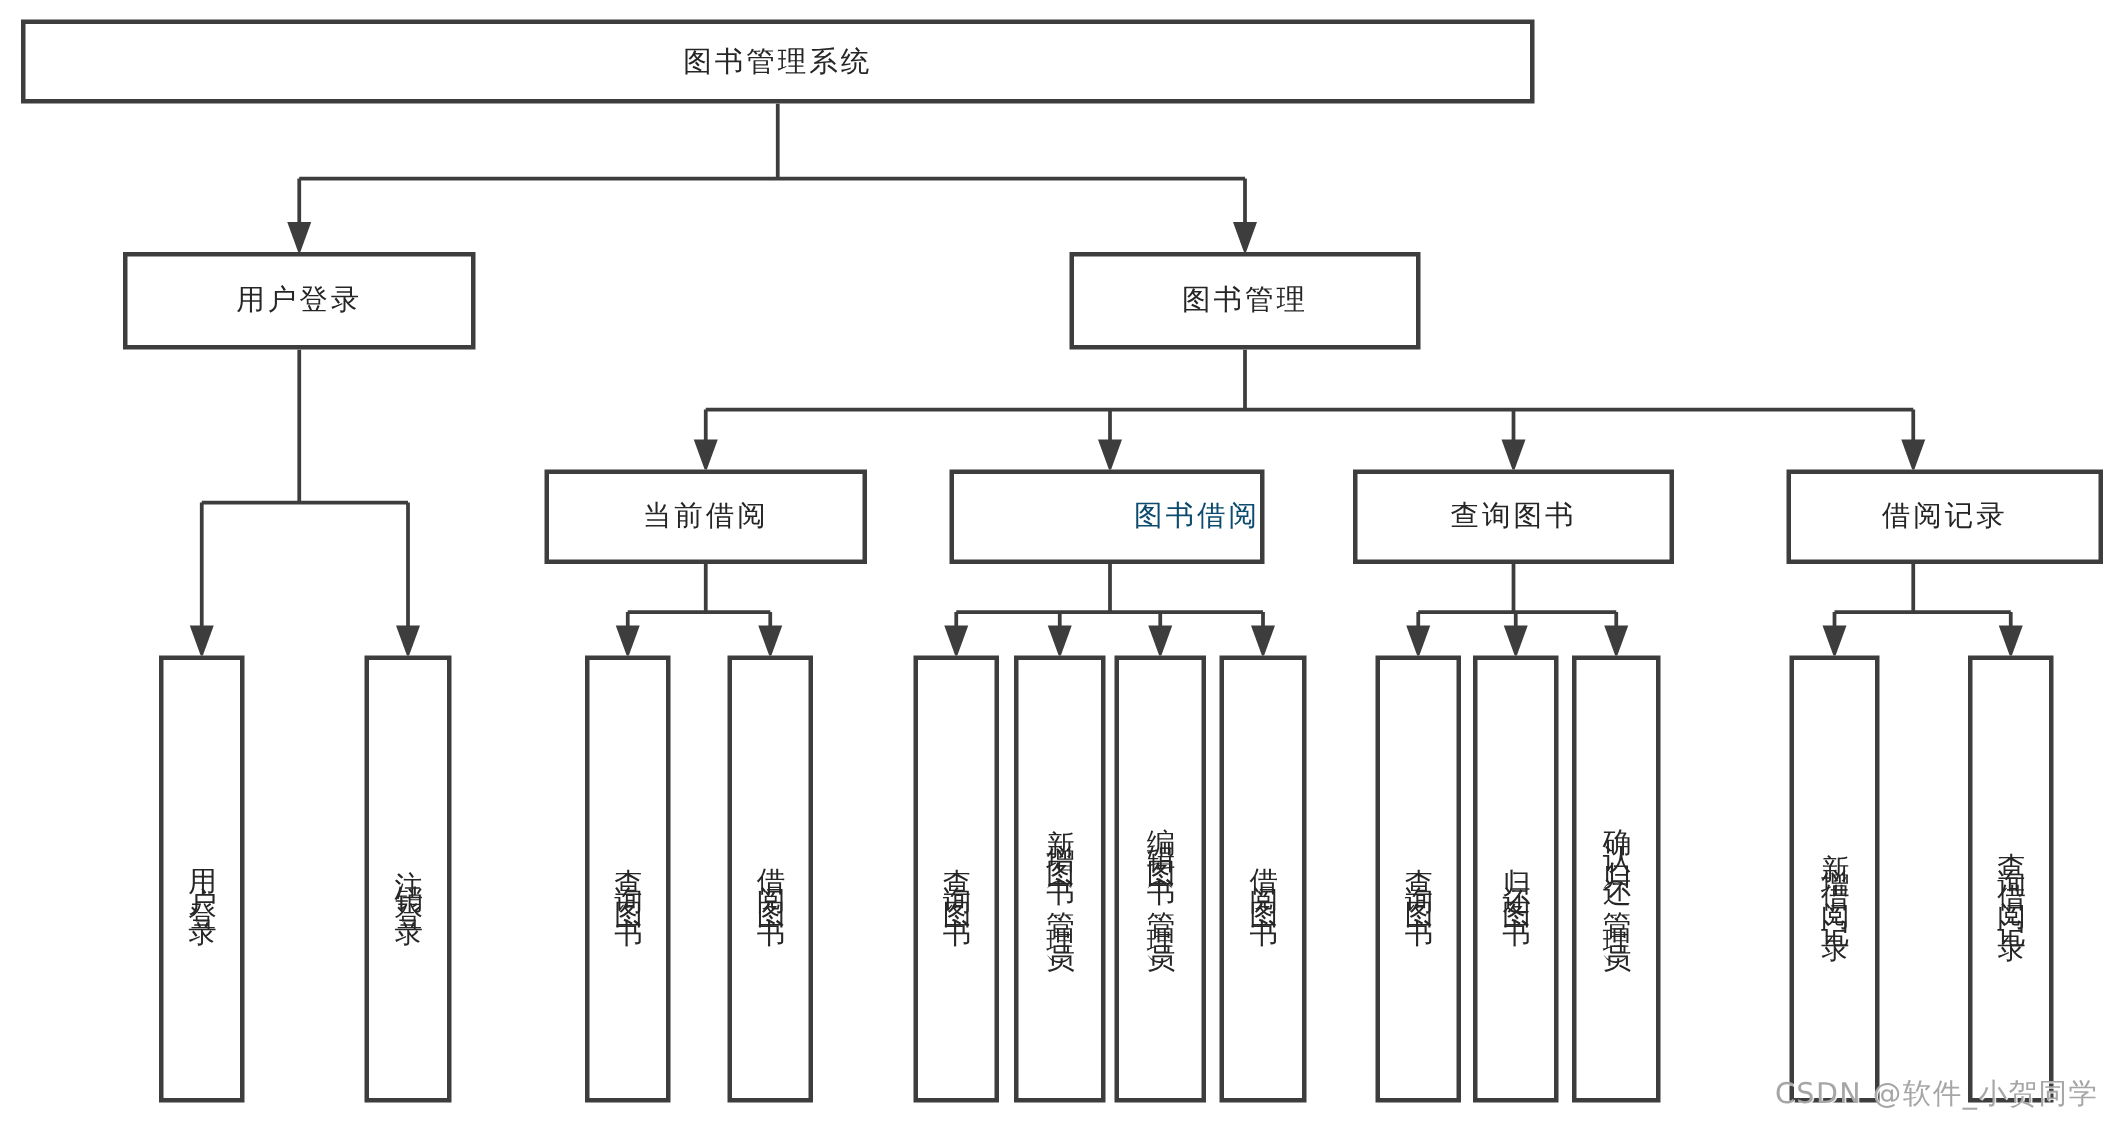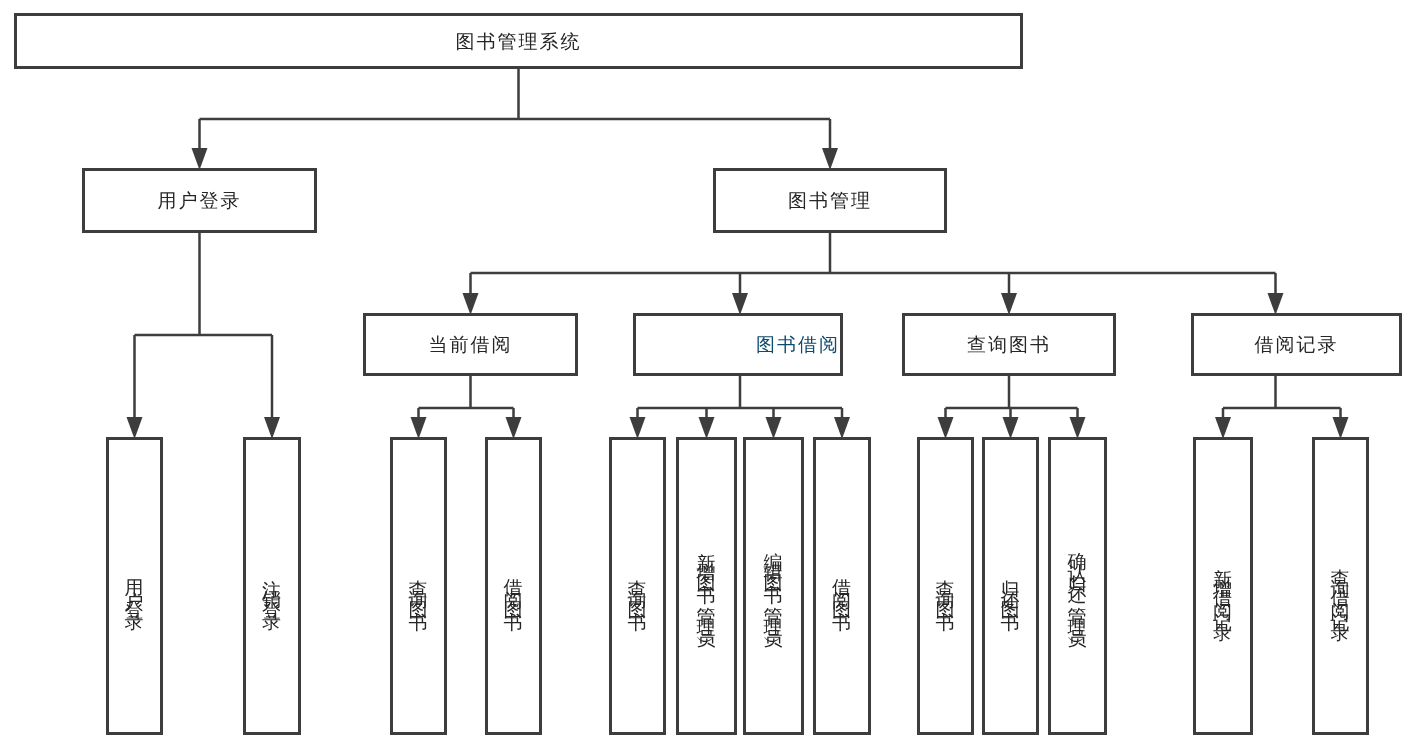--- a/index.html
+++ b/index.html
@@ -139,13 +139,14 @@
       <div class="node v" style="left: 1048px; top: 437px; width: 59px; height: 298px; border-color: rgb(61, 61, 61); background: rgb(255, 255, 255); color: rgb(38, 38, 38);">
         <span class="lbl">确认归还（管理员）</span>
       </div>
       <div class="node v" style="left: 1193px; top: 437px; width: 60px; height: 298px; border-color: rgb(61, 61, 61); background: rgb(255, 255, 255); color: rgb(38, 38, 38);">
         <span class="lbl">新增借阅记录</span>
       </div>
       <div class="node v" style="left: 1312px; top: 437px; width: 57px; height: 298px; border-color: rgb(61, 61, 61); background: rgb(255, 255, 255); color: rgb(38, 38, 38);">
         <span class="lbl">查询借阅记录</span>
       </div>
     </div>
+  <div class="watermark">CSDN @软件_小贺同学</div>
 </div>
 
 </body></html>

